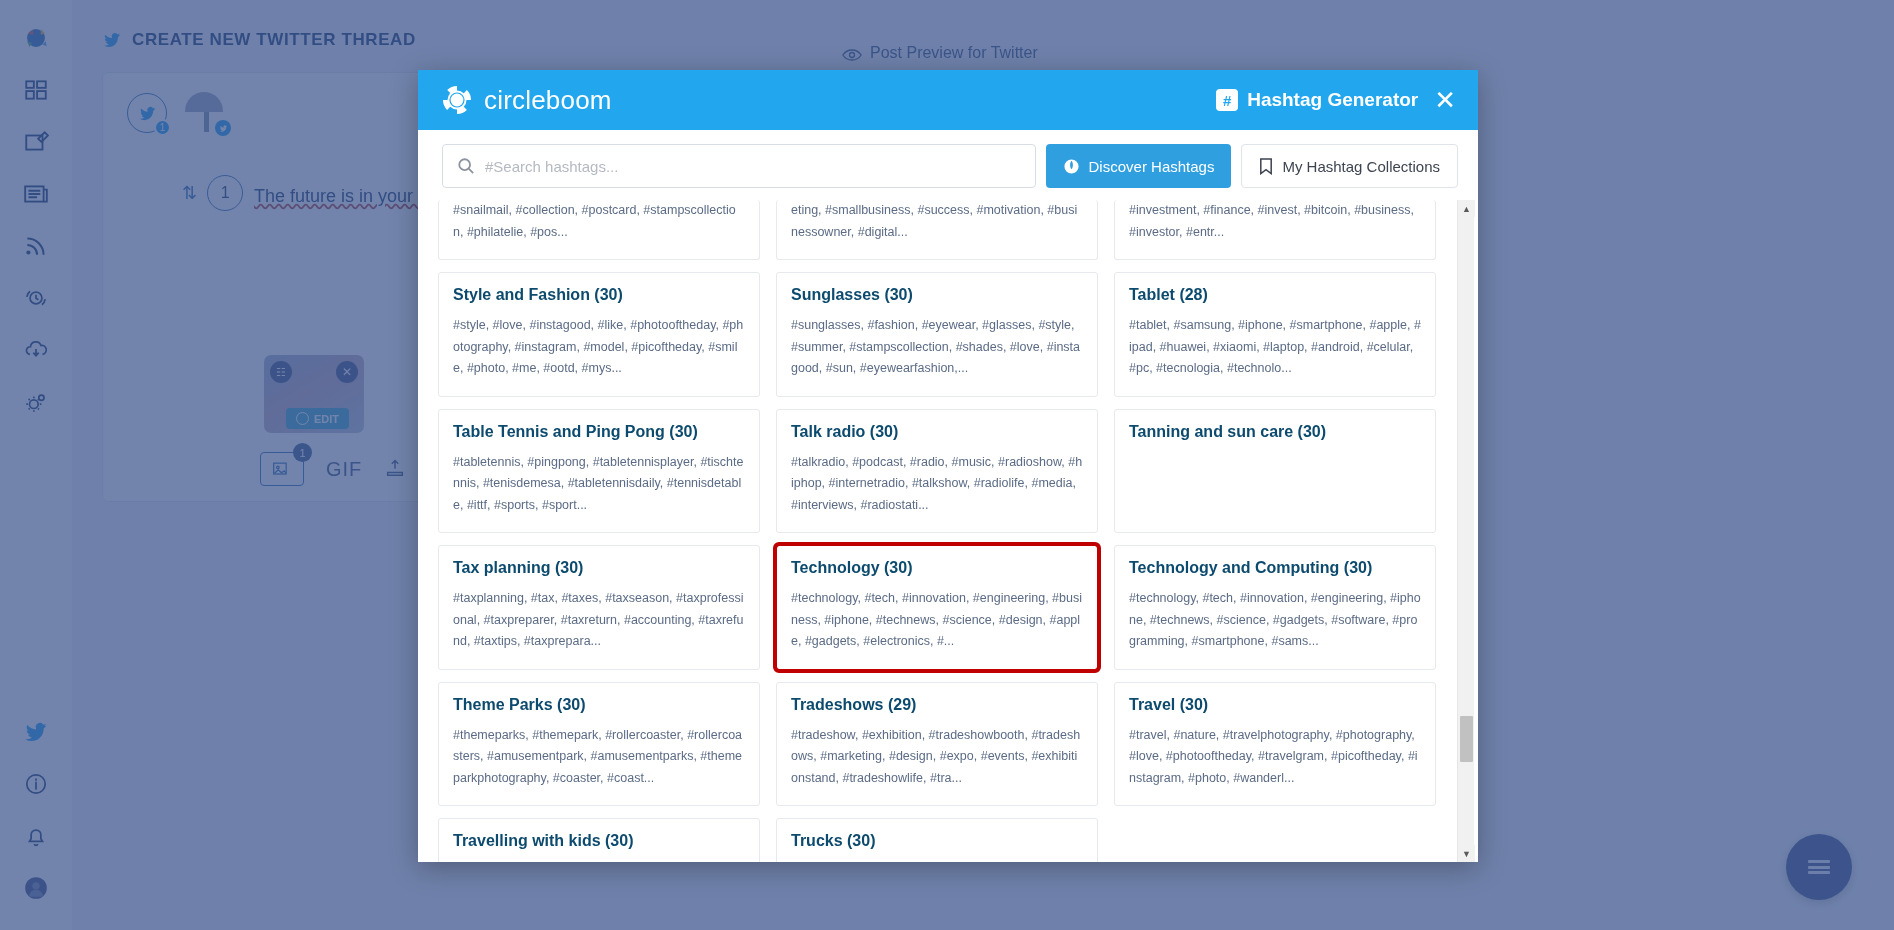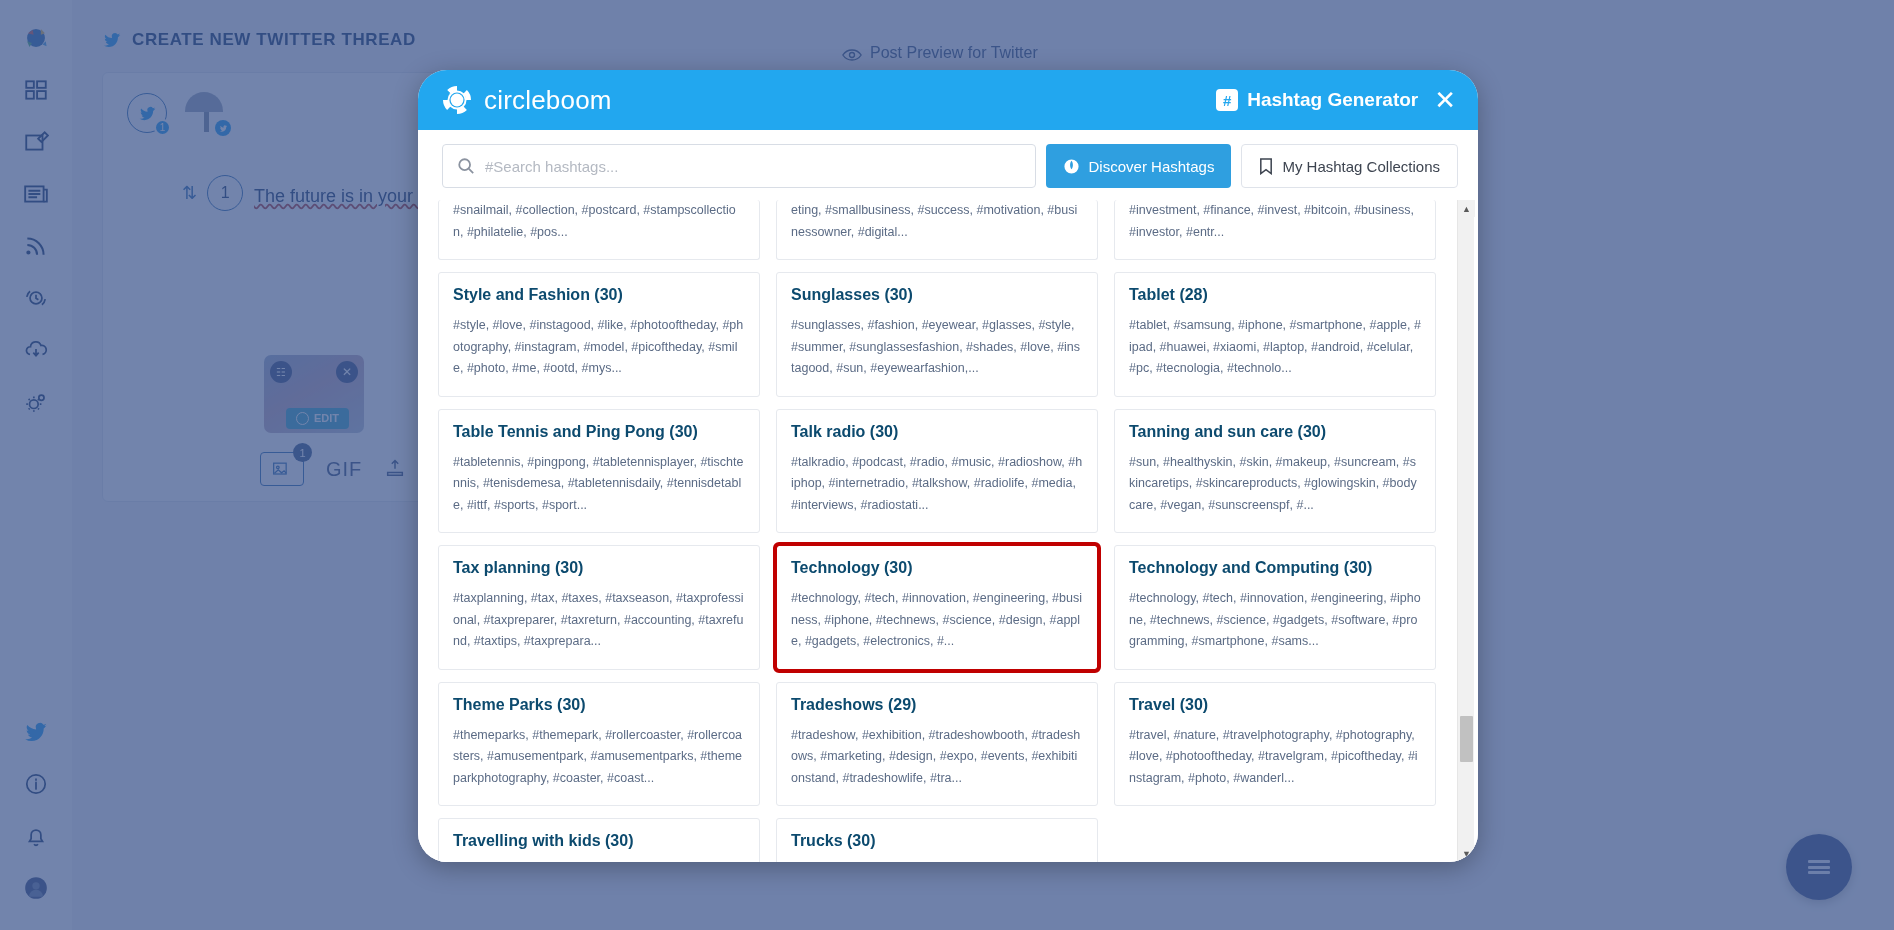--- a/index.html
+++ b/index.html
@@ -92,21 +92,21 @@
   .bg-thumb .t-ic{
     position:absolute;left:6px;top:6px;width:22px;height:22px;border-radius:50%;
     background:#3c5080;display:flex;align-items:center;justify-content:center;color:#fff;font-size:11px;
   }
   .bg-thumb .t-x{
     position:absolute;right:6px;top:6px;width:22px;height:22px;border-radius:50%;
     background:#3c5080;display:flex;align-items:center;justify-content:center;color:#fff;font-size:12px;
   }
   .bg-thumb .t-edit{
     position:absolute;left:22px;bottom:4px;background:#3aa6c4;color:#fff;font-size:11px;
-    padding:4px 10px;border-radius:4px;display:flex;gap:5px;font-weight:bold;
+    padding:4px 10px;border-radius:4px;display:flex;align-items:center;gap:5px;font-weight:bold;
   }
   .bg-thumb .t-edit .cc{width:13px;height:13px;border-radius:50%;border:1.5px solid #fff;}
   .bg-attach-row{
     position:absolute;left:188px;top:452px;display:flex;align-items:center;gap:22px;color:#2e6db0;
   }
   .bg-attach-btn{
     width:44px;height:34px;border:1.4px solid #2e6db0;border-radius:4px;position:relative;
     display:flex;align-items:center;justify-content:center;
   }
   .bg-attach-btn svg{width:20px;height:18px;stroke:#2e6db0;fill:none;stroke-width:1.5;}
@@ -144,21 +144,21 @@
   
   #dim{
     position:absolute; inset:0; background:rgba(60,85,140,.72);
   }
 
   
   #modal{
     position:absolute; left:418px; top:70px; width:1060px; height:792px;
     background:#ffffff;
     box-shadow:0 6px 26px rgba(0,0,0,.28);
-    display:flex; flex-direction:column; overflow:hidden;border-radius:29px;
+    display:flex; flex-direction:column; overflow:hidden;
   }
   .modal-head{
     height:60px; background:#22a7ef; display:flex; align-items:center;
     padding:0 22px; justify-content:space-between; flex:0 0 auto;
   }
   .brand{display:flex;align-items:center;gap:10px;}
   .brand .mark{width:34px;height:34px;position:relative;flex:0 0 auto;}
   .brand .mark svg{width:34px;height:34px;display:block;}
   .brand-name{color:#fff;font-size:26px;letter-spacing:.2px;}
   .head-right{display:flex;align-items:center;gap:16px;}
@@ -479,37 +479,36 @@
           </div>
           <div class="hcard partial">
             <div class="hcard-tags">#investment, #finance, #invest, #bitcoin, #business, #investor, #entr...</div>
           </div>
           <div class="hcard">
             <div class="hcard-title">Style and Fashion (30)</div>
             <div class="hcard-tags">#style, #love, #instagood, #like, #photooftheday, #photography, #instagram, #model, #picoftheday, #smile, #photo, #me, #ootd, #mys...</div>
           </div>
           <div class="hcard">
             <div class="hcard-title">Sunglasses (30)</div>
-            <div class="hcard-tags">#sunglasses, #fashion, #eyewear, #glasses, #style, #summer, #sunglassesfashion, #shades, #love, #instagood, #sun, #eyewearfashion,...</div>
+            <div class="hcard-tags">#sunglasses, #fashion, #eyewear, #glasses, #style, #summer, #stampscollection, #shades, #love, #instagood, #sun, #eyewearfashion,...</div>
           </div>
           <div class="hcard">
             <div class="hcard-title">Tablet (28)</div>
             <div class="hcard-tags">#tablet, #samsung, #iphone, #smartphone, #apple, #ipad, #huawei, #xiaomi, #laptop, #android, #celular, #pc, #tecnologia, #technolo...</div>
           </div>
           <div class="hcard">
             <div class="hcard-title">Table Tennis and Ping Pong (30)</div>
             <div class="hcard-tags">#tabletennis, #pingpong, #tabletennisplayer, #tischtennis, #tenisdemesa, #tabletennisdaily, #tennisdetable, #ittf, #sports, #sport...</div>
           </div>
           <div class="hcard">
             <div class="hcard-title">Talk radio (30)</div>
             <div class="hcard-tags">#talkradio, #podcast, #radio, #music, #radioshow, #hiphop, #internetradio, #talkshow, #radiolife, #media, #interviews, #radiostati...</div>
           </div>
           <div class="hcard">
             <div class="hcard-title">Tanning and sun care (30)</div>
-            <div class="hcard-tags">#sun, #healthyskin, #skin, #makeup, #suncream, #skincaretips, #skincareproducts, #glowingskin, #bodycare, #vegan, #sunscreenspf, #...</div>
           </div>
           <div class="hcard">
             <div class="hcard-title">Tax planning (30)</div>
             <div class="hcard-tags">#taxplanning, #tax, #taxes, #taxseason, #taxprofessional, #taxpreparer, #taxreturn, #accounting, #taxrefund, #taxtips, #taxprepara...</div>
           </div>
           <div class="hcard selected">
             <div class="hcard-title">Technology (30)</div>
             <div class="hcard-tags">#technology, #tech, #innovation, #engineering, #business, #iphone, #technews, #science, #design, #apple, #gadgets, #electronics, #...</div>
           </div>
           <div class="hcard">

